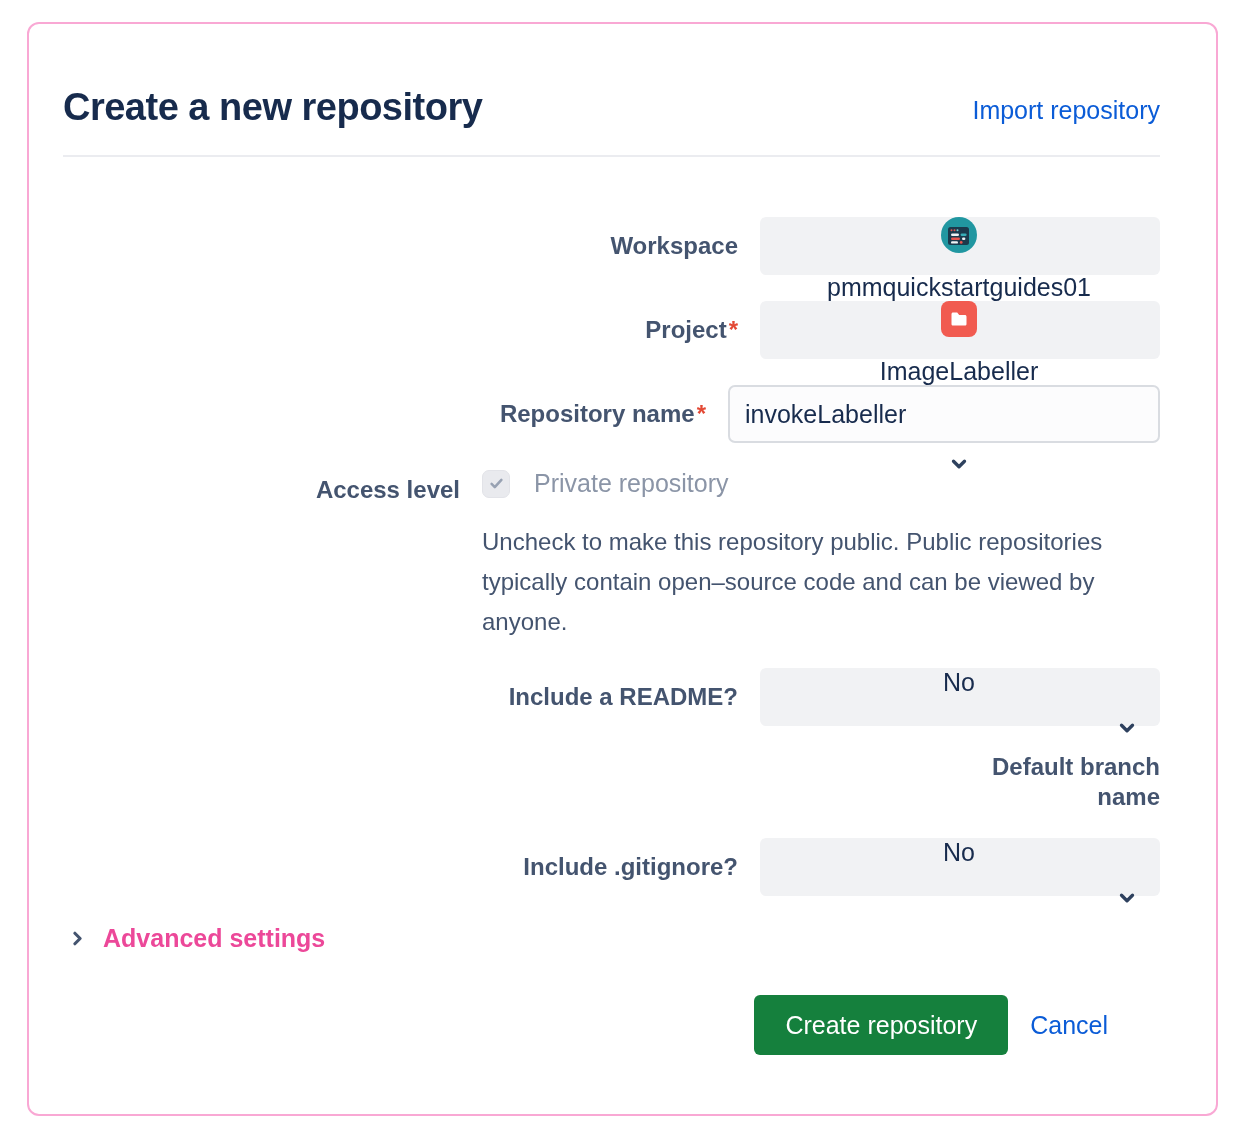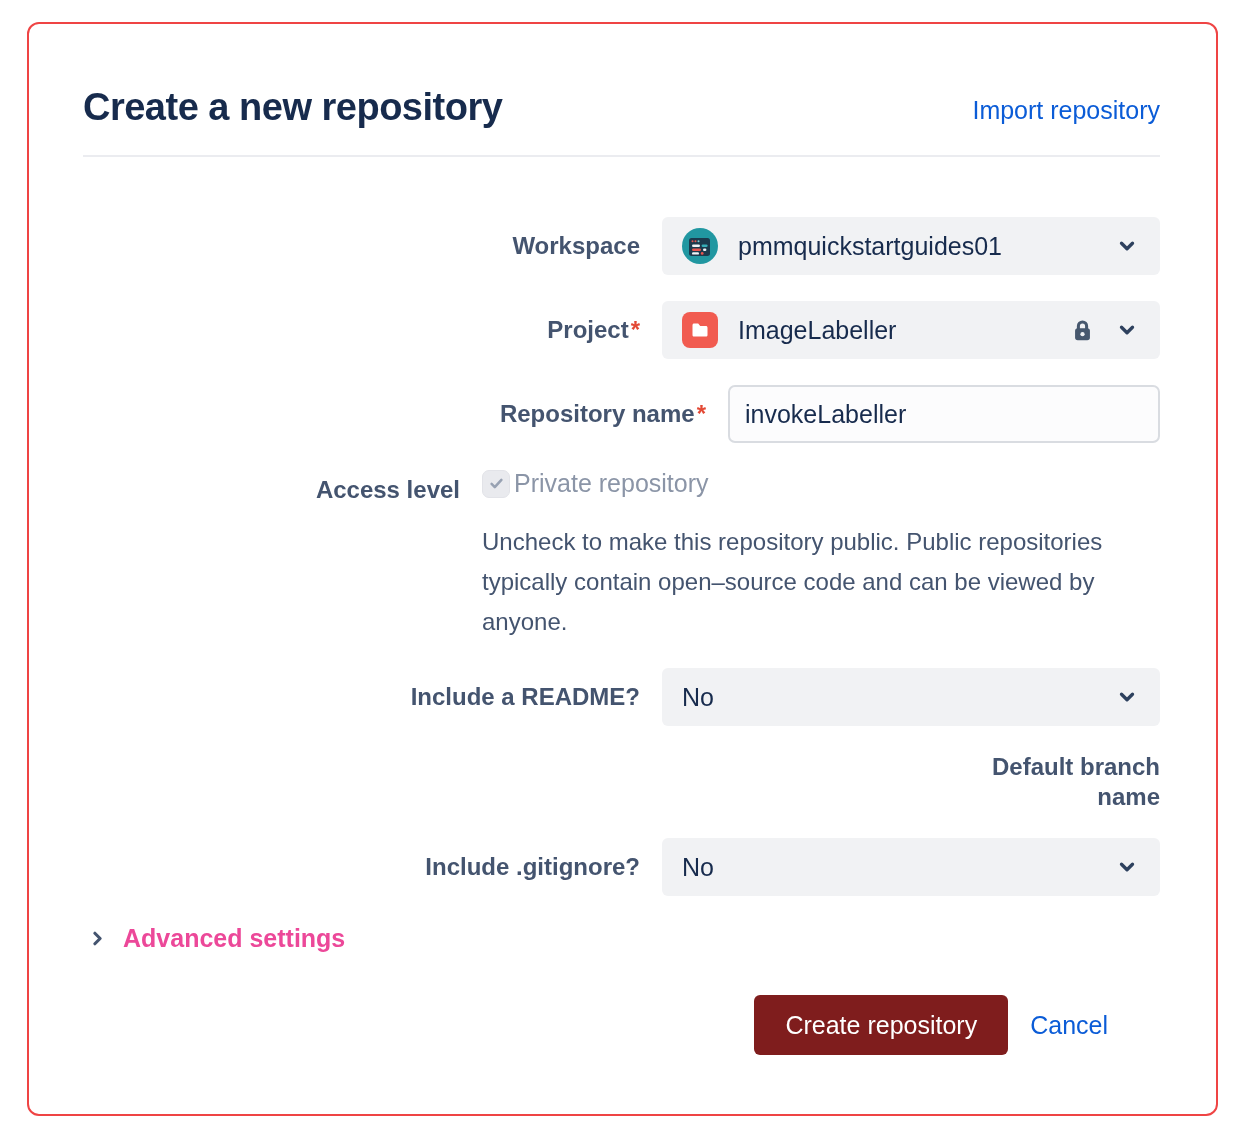--- a/index.html
+++ b/index.html
@@ -7,23 +7,23 @@
     width: 1242px; height: 1138px;
     background: #ffffff;
     font-family: "Liberation Sans", sans-serif;
     color: #172B4D;
   }
   .card {
     position: absolute;
     left: 27px; top: 22px;
     width: 1191px; height: 1094px;
     background: #ffffff;
-    border: 2px solid #ef4444;
+    border: 2px solid #f9a8d4;
     border-radius: 12px;
-    padding: 62px 56px 60px 54px;
+    padding: 62px 56px 60px 34px;
   }
   
   .header { display: flex; justify-content: space-between; align-items: flex-end; }
   .title { font-size: 38px; font-weight: 700; color: #172B4D; letter-spacing: -0.5px; }
   .import-link { font-size: 25px; color: #0B5CD7; text-decoration: none; padding-bottom: 4px; cursor: pointer; margin-left: 15px; }
   .divider { margin-top: 26px; height: 2px; background: #EBECF0; width: 100%; }
 
   
   .form { margin-top: 60px; display: flex; flex-direction: column; gap: 26px; }
   .form-row { display: flex; align-items: center; gap: 22px; justify-content: flex-end; }
@@ -34,27 +34,28 @@
     font-size: 24px; font-weight: 600; color: #44546F;
     line-height: 30px;
   }
   .row-label .req { color: #E34935; margin-left: 2px; }
   .label-narrow { display: inline-block; max-width: 195px; }
   .top .row-label { padding-top: 6px; }
 
   .control { width: 498px; }
 
   .dropdown {
-    width: 498px; height: 58px;
+    width: 400px; height: 58px;
     background: #F1F2F4;
     border-radius: 6px;
     display: flex; align-items: center;
     padding: 0 22px 0 20px;
     gap: 20px;
     cursor: pointer;
+    flex-direction: column;
   }
   .dropdown .value { font-size: 25px; color: #172B4D; }
   .dropdown .chevron { margin-left: auto; display: flex; }
   .dropdown .lock { margin-left: auto; display: flex; }
   .dropdown .lock + .chevron { margin-left: 0; }
 
   .text-input {
     width: 432px; height: 58px;
     border: 2px solid #D9DCE1;
     border-radius: 7px;
@@ -65,21 +66,21 @@
     outline: none;
   }
 
   .avatar-icon, .folder-badge { width: 36px; height: 36px; flex-shrink: 0; }
   .folder-badge {
     background: #F15B50; border-radius: 8px;
     display: flex; align-items: center; justify-content: center;
   }
 
   
-  .checkbox-line { display: flex; align-items: center; gap: 4px; }
+  .checkbox-line { display: flex; align-items: center; gap: 24px; }
   .checkbox {
     width: 28px; height: 28px;
     background: #E9EAEE;
     border: 1px solid #E2E3E8;
     border-radius: 7px;
     display: flex; align-items: center; justify-content: center;
     cursor: pointer;
   }
   .checkbox-label { font-size: 25px; color: #8B95A7; }
   .help-text {
@@ -96,21 +97,21 @@
   
   .footer {
     margin-top: 42px;
     display: flex; justify-content: flex-end; align-items: center;
     gap: 22px;
     padding-right: 52px;
   }
   .btn-primary {
     height: 60px;
     padding: 0 31px;
-    background: #7f1d1d;
+    background: #15803d;
     color: #ffffff;
     border: none; border-radius: 6px;
     font-family: "Liberation Sans", sans-serif;
     font-size: 25px; font-weight: 500;
     cursor: pointer;
   }
   .btn-cancel {
     background: none; border: none;
     font-family: "Liberation Sans", sans-serif;
     font-size: 25px; color: #0B5CD7;

